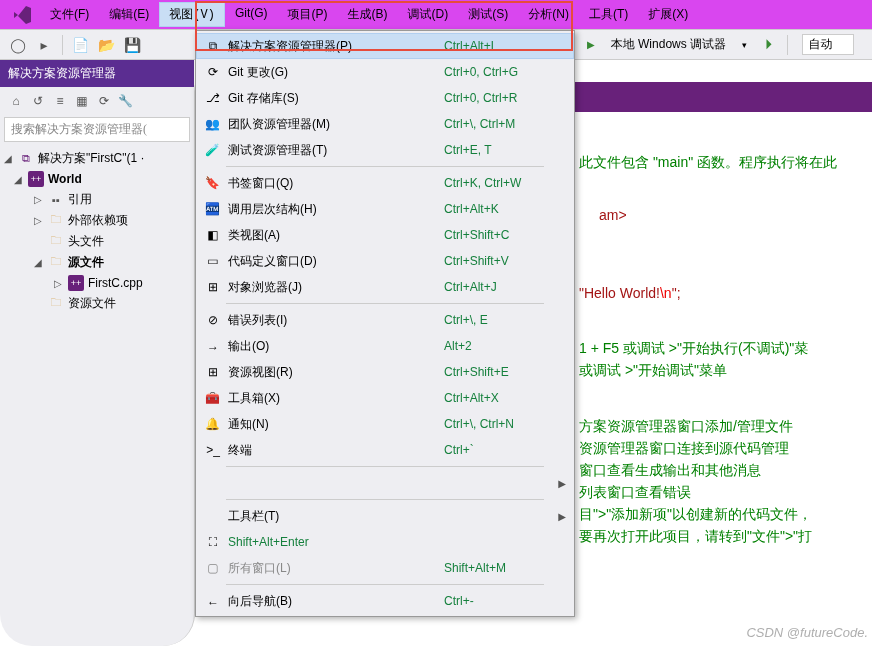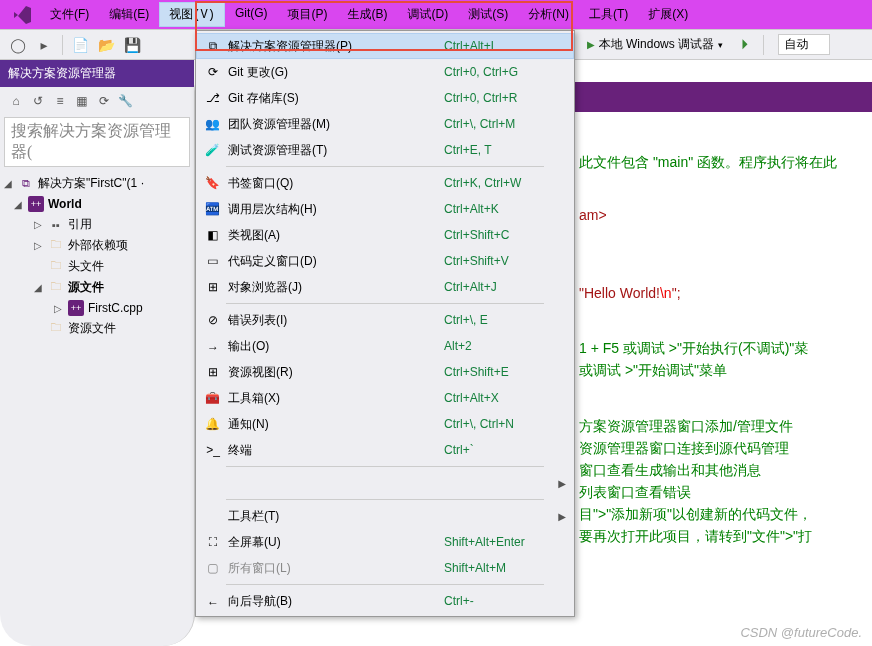--- a/index.html
+++ b/index.html
@@ -6,63 +6,63 @@
 body { width: 872px; height: 646px; overflow: hidden; background: #fff; font-size: 12px; position: relative; }
 
 .menubar { display: flex; align-items: center; height: 30px; background: #d946ef; border-bottom: 1px solid #ccc; padding-left: 4px; }
 .logo { width: 24px; height: 24px; margin: 0 6px; display:flex; align-items:center; justify-content:center; }
 .menu-item { padding: 4px 10px; cursor: default; white-space: nowrap; }
 .menu-item.open { background: #c9def5; border: 1px solid #b1cff0; padding: 3px 9px; font-family: Liberation Mono, monospace; }
 
 .toolbar { display: flex; align-items: center; height: 30px; background: #eeeef2; border-bottom: 1px solid #ccc; padding-left: 6px; gap: 2px; }
 .tbtn { width: 24px; height: 24px; display:flex; align-items:center; justify-content:center; color:#555; font-size:14px; }
 .tsep { width:1px; height:20px; background:#ccc; margin:0 4px; }
-.debug-target { padding: 2px 8px; display:flex; align-items:center; gap:4px; }
+.debug-target { padding: 2px 8px; display:flex; align-items:center; gap:16px; }
 .debug-target::before { content:"▶"; color:#388a34; font-size:10px; }
 .auto-box { border:1px solid #ccc; background:#fff; padding:1px 20px 1px 6px; margin-left:8px; }
 
 .main { display: flex; height: calc(100% - 60px); }
 .panel { width: 195px; background: #eeeef2; border-right: 1px solid #ccc; border-radius: 32px; }
 .panel-title { background: #5b2d91; color:#fff; padding: 5px 8px; font-size:12px; }
 .panel-icons { display:flex; gap:2px; padding:4px 6px; background:#eeeef2; }
 .mini-ico { width:20px; height:20px; display:flex; align-items:center; justify-content:center; font-size:12px; color:#555; }
-.search-row { border:1px solid #ccc; margin:2px 4px; background:#fff; padding:3px 6px; color:#888; font-size:16px;font-family:Liberation Serif, serif; }
+.search-row { border:1px solid #ccc; margin:2px 4px; background:#fff; padding:3px 6px; color:#888; font-size:12px;font-family:Liberation Serif, serif; }
 .tree { padding: 4px 0; font-size:12px; }
 .tree-row { display:flex; align-items:center; padding:2px 4px; gap:4px; white-space:nowrap; }
 .indent1 { padding-left: 14px; }
 .indent2 { padding-left: 34px; }
 .indent3 { padding-left: 54px; }
 .arrow { width:10px; display:inline-block; color:#555; font-size:10px; }
 .nodeico { width:16px; height:16px; display:inline-flex; align-items:center; justify-content:center; font-size:11px; }
 .sln-ico { color:#68217a; }
 .proj-ico { background:#68217a; color:#fff; font-size:9px; border-radius:2px; padding:0 2px; }
 .folder-ico { color:#dcb67a; }
 .ref-ico { color:#555; }
 .bold { font-weight: bold; }
 
 .editor { flex:1; background:#fff; position:relative; padding: 8px 0 0 4px; font-family: Consolas, monospace; font-size:14px; white-space:nowrap; overflow:hidden; }
 .editor .line { height: 22px; display:flex; align-items:center; }
 .cmt { color:#008000; }
-.tag { color:#a31515; }
+.tag { color:#a31515;padding-left:20px; }
 .str { color:#a31515; }
 .esc { color:#ee0000; }
 
 .highlight-box { position:absolute; top:1px; left:195px; width:378px; height:50px; border:2px solid #e74c3c; pointer-events:none; z-index:200; }
 
 .dropdown { position:absolute; top:30px; left:195px; width:380px; background:#eeeef2; border:1px solid #999; box-shadow:2px 2px 6px rgba(0,0,0,0.3); z-index:100; padding: 2px 0; }
 .dd-item { display:flex; align-items:center; height:26px; padding:0 8px; gap:6px; }
 .dd-item.selected { background:#c9def5; border:1px solid #b1cff0; margin:0; padding:0 7px; }
 .dd-item.disabled { color:#888; }
 .dd-ico { width:18px; height:18px; display:flex; align-items:center; justify-content:center; font-size:12px; }
 .dd-label { flex:0 0 210px; }
 .dd-short { color:#15803d; font-size:12px; }
 .dd-sep { height:1px; background:#ccc; margin:3px 30px 3px 30px; }
 .dd-arrow { color:#555; font-size:10px; margin-left:auto; }
 
-.watermark { position:absolute; bottom:6px; right:10px; color:rgba(120,120,120,0.6); font-size:13px; font-style:italic; z-index:300; }
+.watermark { position:absolute; bottom:6px; right:4px; color:rgba(120,120,120,0.6); font-size:13px; font-style:italic; z-index:300; }
 </style>
 </head>
 <body>
 
 <div class="menubar">
   <div class="logo">
     <svg width="20" height="20" viewBox="0 0 20 20">
         <path fill="#68217a" d="M14 1l5 2v14l-5 2-8-8 8-10zM6 10l-4 3V7l4 3z"></path>
       </svg>
   </div>
@@ -292,21 +292,20 @@
     </div>
     <div class="dd-sep"></div>
     <div class="dd-item">
       <span class="dd-ico"></span>
       <span class="dd-label">工具栏(T)</span>
       <span class="dd-short"></span>
       <span class="dd-arrow">▶</span>
     </div>
     <div class="dd-item">
       <span class="dd-ico">⛶</span>
-      <span class="dd-label">全屏幕(U)</span>
       <span class="dd-short">Shift+Alt+Enter</span>
     </div>
     <div class="dd-item disabled">
       <span class="dd-ico">▢</span>
       <span class="dd-label">所有窗口(L)</span>
       <span class="dd-short">Shift+Alt+M</span>
     </div>
     <div class="dd-sep"></div>
     <div class="dd-item">
       <span class="dd-ico">←</span>

